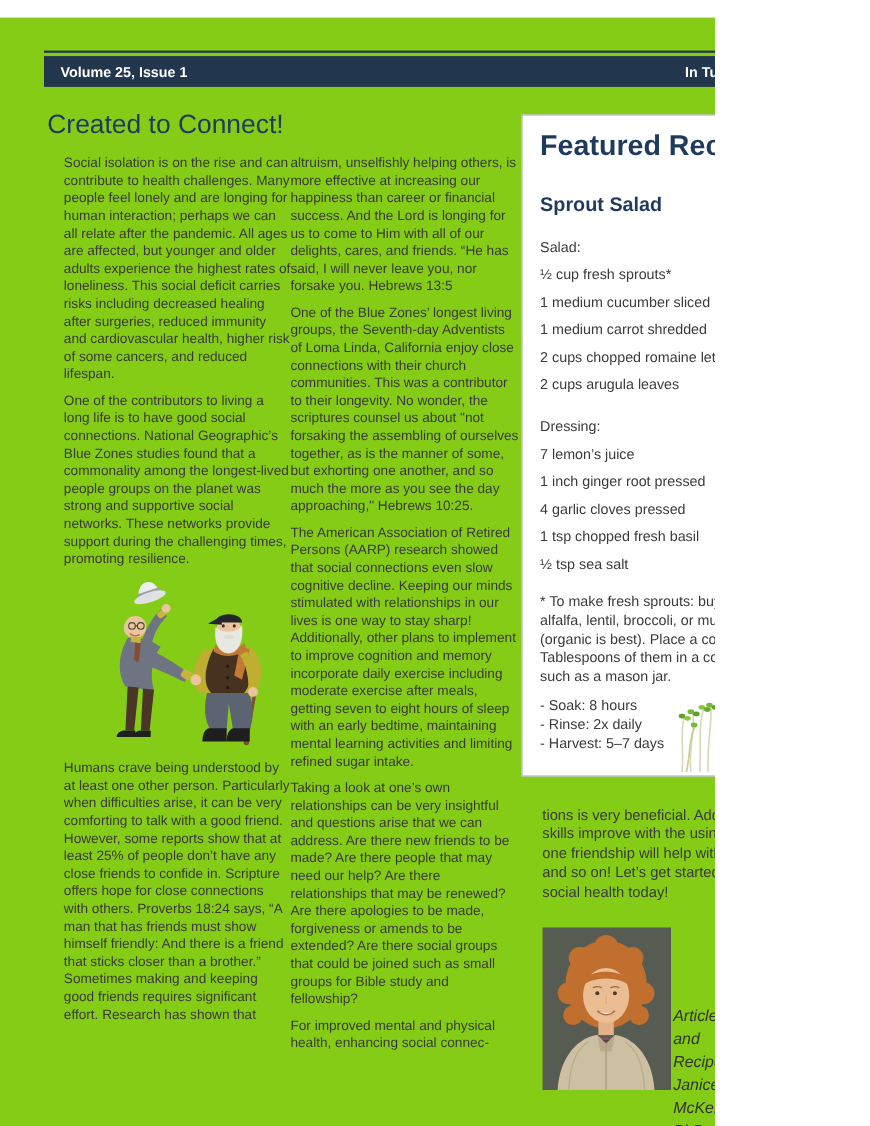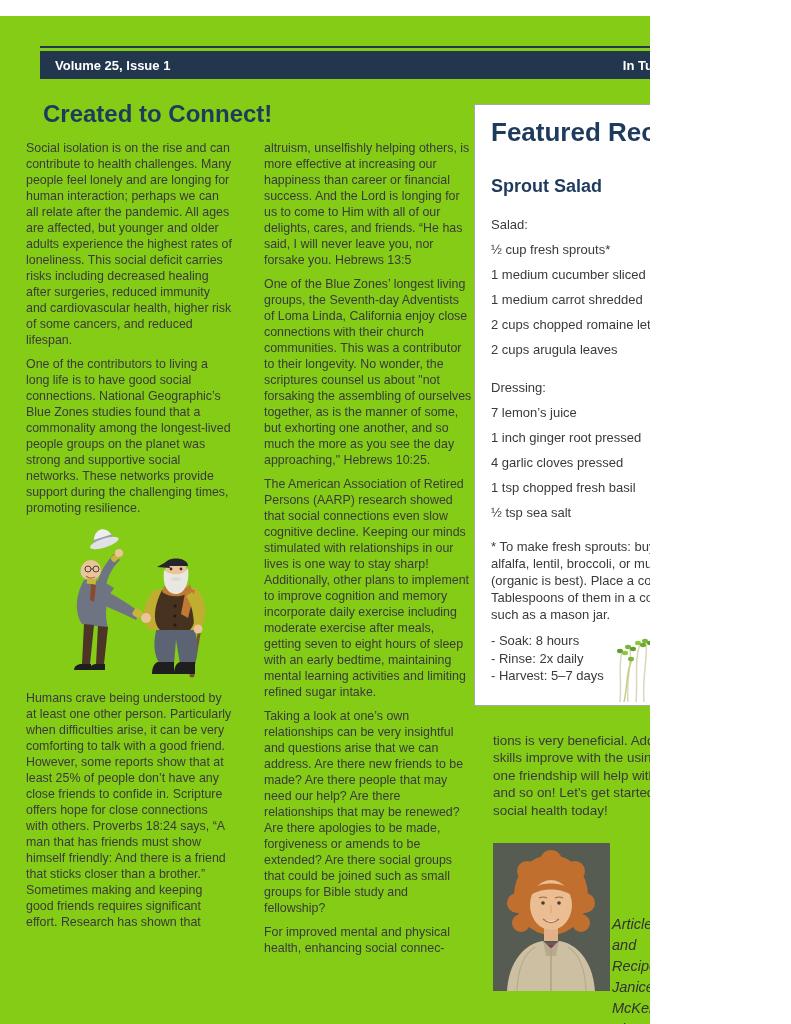--- a/index.html
+++ b/index.html
@@ -6,24 +6,24 @@
   .page {
     position:relative; width:650px; height:1024px; background:#84cc16;
     font-family:"Liberation Sans", sans-serif; overflow:hidden; color:#3a3a3a;margin-top:16px;
   }
   .top-rule { position:absolute; left:40px; top:30px; width:711px; height:2px; background:#22364e; }
   .masthead {
     position:absolute; left:40px; top:35px; width:711px; height:28px; background:#22364e;
     color:#ffffff; font-size:13px; font-weight:bold; display:flex; justify-content:space-between;
     align-items:center; padding:0 15px; box-sizing:border-box;
   }
-  .title { position:absolute; left:43px; top:84px; margin:0; font-size:24px; font-weight:bold; color:#1e3a5c; }
+  .title { position:absolute; left:43px; top:84px; margin:0; font-size:24px; font-weight:normal; color:#1e3a5c; }
   .body-col { position:absolute; font-size:12.4px; line-height:16px; color:#3a3a3a; text-align:left; }
   .body-col p { margin:0 0 8px 0; }
-  .col1 { left:26px; top:124px; width:206px; }
+  .col1 { left:58px; top:124px; width:206px; }
   .col2 { left:264px; top:124px; width:208px; }
   .col3 { left:493px; top:716px; width:263px; font-size:13.4px; line-height:17.4px; }
   .illustration { width:185px; height:160px; margin:2px 0 6px 8px; }
   .recipe-box {
     position:absolute; left:474px; top:88px; width:254px; height:602px;
     border:1px solid #a8a8a8; box-sizing:border-box; padding:4px 16px; background:#ffffff;
   }
   .recipe-heading { margin:8px 0 0; font-size:26px; font-weight:bold; color:#1e3a5c; }
   .recipe-sub { margin:28px 0 0; font-size:18px; font-weight:bold; color:#1e3a5c; }
   .recipe-list { margin-top:15px; font-size:13px; line-height:25px; color:#3a3a3a; }

